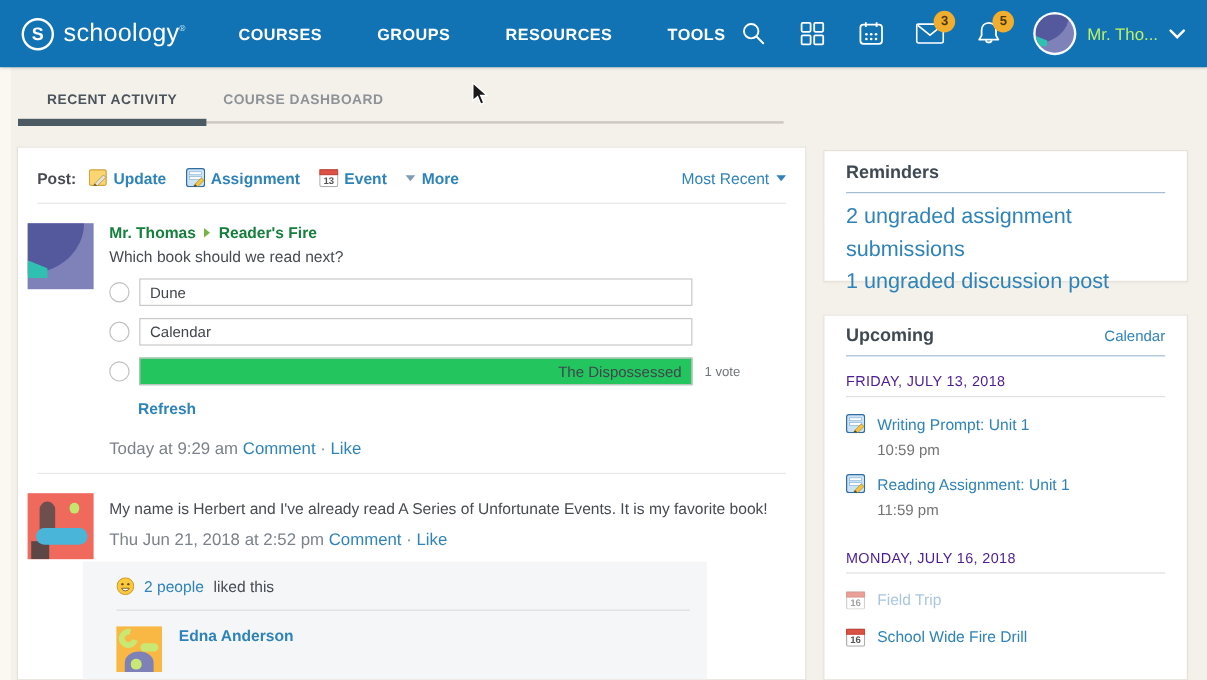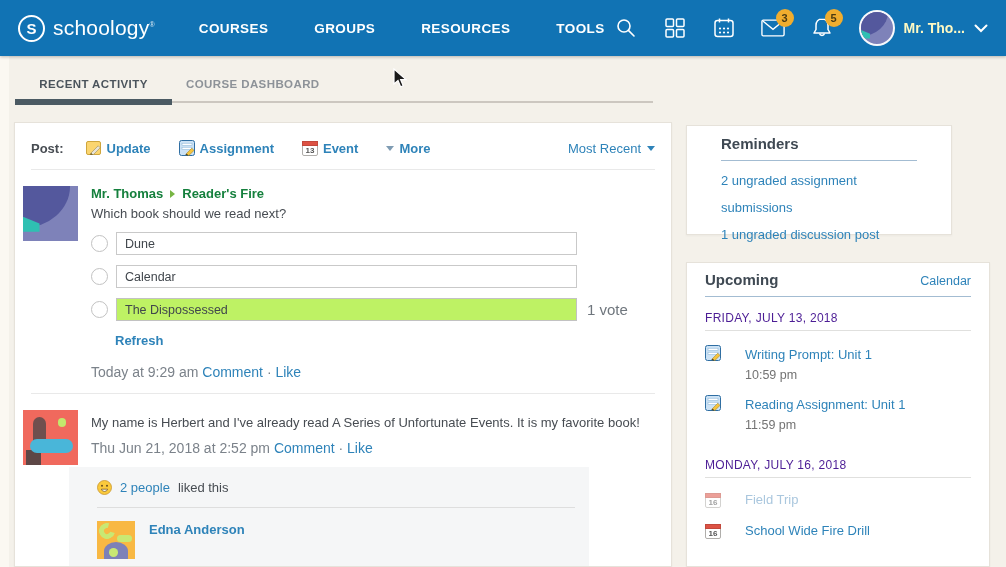--- a/index.html
+++ b/index.html
@@ -17,21 +17,21 @@
   .logo-mark{color:#fff;font-size:7px;vertical-align:super;opacity:.85;}
   .nav-menu{display:flex;gap:46px;margin-left:44px;}
   .nav-item{color:#fff;font-size:13.5px;font-weight:bold;letter-spacing:.4px;cursor:pointer;}
   .nav-right{margin-left:auto;display:flex;align-items:center;gap:25px;}
   .nav-ic{position:relative;width:24px;height:24px;display:flex;align-items:center;justify-content:center;cursor:pointer;}
   .badge{position:absolute;top:-7px;right:-9px;min-width:18px;height:18px;border-radius:50%;
          background:#f0ad2e;color:#4a3a12;font-size:11px;font-weight:bold;line-height:18px;text-align:center;}
   .nav-user{display:flex;align-items:center;gap:9px;cursor:pointer;}
   .nav-avatar{width:32px;height:32px;border-radius:50%;border:2px solid rgba(255,255,255,.95);
               overflow:hidden;position:relative;background:#7e82b9;}
-  .nav-user-name{color:#fef9c3;font-size:14px;font-weight:bold;}
+  .nav-user-name{color:#bef264;font-size:14px;font-weight:normal;}
 
   
   .avatar{position:relative;overflow:hidden;}
   .av-thomas{background:#7e82b9;}
   .av-thomas .q{position:absolute;left:0;top:0;width:86%;height:76%;background:#54589d;border-bottom-right-radius:100% 100%;}
   .av-thomas .t{position:absolute;left:0;top:56%;width:30%;height:27%;background:#2fc0b2;
                 clip-path:polygon(0 0,100% 45%,100% 100%,0 100%);}
   .av-herbert{background:#f0695d;}
   .av-herbert .h1{position:absolute;left:18%;top:12%;width:24%;height:52%;background:#6f4f4e;border-radius:10px 10px 0 0;}
   .av-herbert .h2{position:absolute;left:63%;top:15%;width:15%;height:15%;background:#c3e76d;border-radius:50%;}
@@ -55,70 +55,70 @@
   .tab-line .active-seg{position:absolute;left:0;top:0;width:157px;height:6px;background:#4b5a63;}
 
   .left-gutter{position:absolute;left:0;top:56px;width:9px;height:511px;background:#fbf8f2;}
 
   
   .card{position:absolute;background:#fff;border:1px solid #e6e2da;box-sizing:border-box;
         box-shadow:0 1px 2px rgba(0,0,0,.04);}
 
   
   .feed{left:14px;top:122px;width:658px;height:445px;overflow:hidden;}
-  .postbar{display:flex;align-items:center;padding:17px 16px 13px 16px;font-size:13px;gap:12px;}
+  .postbar{display:flex;align-items:center;padding:17px 16px 13px 16px;font-size:13px;}
   .postbar .plabel{font-weight:bold;color:#474c52;margin-right:10px;}
   .paction{display:flex;align-items:center;gap:5px;margin-right:16px;color:#2e83b9;font-weight:bold;cursor:pointer;}
   .caret{width:0;height:0;border-left:4px solid transparent;border-right:4px solid transparent;
          border-top:5px solid #7f9cb3;display:inline-block;}
   .caret.blue{border-top-color:#2e83b9;}
   .sort{margin-left:auto;color:#2e83b9;font-size:13px;display:flex;align-items:center;gap:6px;cursor:pointer;}
   .hdiv{border-top:1px solid #e9e9e9;margin:0 16px;}
 
   .post{position:relative;padding:16px 16px 0 76px;}
   .post .avatar{position:absolute;left:8px;top:16px;width:55px;height:55px;}
   .post-head{font-size:13px;font-weight:bold;display:flex;align-items:center;gap:7px;}
   .post-head a{color:#15803d;text-decoration:none;cursor:pointer;}
   .tri{width:0;height:0;border-top:4px solid transparent;border-bottom:4px solid transparent;
        border-left:5px solid #77b543;display:inline-block;}
   .post-text{font-size:13px;color:#474c52;margin-top:4px;line-height:17px;}
   .poll-row{display:flex;align-items:center;margin-top:10px;}
   .poll-radio{width:15px;height:15px;border:1px solid #c2c2c2;border-radius:50%;background:#fff;
               margin-right:8px;flex:none;cursor:pointer;}
   .poll-box{width:461px;height:23px;border:1px solid #c9c9c9;background:#fff;font-size:12.5px;
             color:#40464c;line-height:23px;padding:0 8px;box-sizing:border-box;cursor:pointer;}
-  .poll-box.filled{background:#bef264;border-color:#c2c2c2;}
-  .poll-votes{font-size:15px;color:#6f767d;margin-left:10px;}
+  .poll-box.filled{background:#22c55e;border-color:#c2c2c2;text-align:right;}
+  .poll-votes{font-size:11px;color:#6f767d;margin-left:10px;}
   .link{color:#2e83b9;text-decoration:none;cursor:pointer;}
   .refresh{display:inline-block;font-size:13px;font-weight:bold;margin:12px 0 0 24px;}
   .meta{font-size:14px;color:#7b828a;margin-top:15px;}
   .meta .link{font-weight:normal;}
   .post-divider{border-top:1px solid #e9e9e9;margin:13px 16px 0 16px;}
 
   .comment-wrap{margin:11px 0 0 54px;width:520px;background:#f5f6f7;padding:13px 14px 24px 28px;box-sizing:border-box;}
   .liked-row{display:flex;align-items:center;gap:8px;font-size:13px;color:#474c52;}
   .liked-row .link{font-weight:normal;}
   .cdiv{border-top:1px solid #dedede;margin:12px 0;}
   .comment{position:relative;padding-left:52px;min-height:40px;}
   .comment .avatar{position:absolute;left:0;top:1px;width:38px;height:38px;}
   .c-name{font-size:13px;font-weight:bold;}
   .c-body{font-size:13px;color:#474c52;margin-top:2px;}
 
   
-  .reminders{left:686px;top:125px;width:266px;height:110px;padding:9px 34px;}
+  .reminders{left:686px;top:125px;width:304px;height:110px;padding:9px 18px;}
   .upcoming{left:686px;top:262px;width:304px;height:305px;padding:8px 18px;overflow:hidden;}
   .card-title-row{display:flex;justify-content:space-between;align-items:baseline;}
   .card-title{font-size:15px;font-weight:bold;color:#3f4953;}
   .card-hdiv{border-top:1px solid #a3bcd2;margin-top:8px;}
-  .rem-link{display:block;font-size:13px;line-height:27px;margin-top:6px;}
+  .rem-link{display:block;font-size:18px;line-height:27px;margin-top:6px;}
   .cal-link{font-size:12.5px;}
   .day-label{font-size:12px;color:#4c1d95;letter-spacing:.3px;margin-top:14px;}
   .day-label.later{margin-top:26px;}
   .day-div{border-top:1px solid #e0e0de;margin:5px 0 14px 0;}
-  .event{display:flex;gap:24px;margin-bottom:13px;}
+  .event{display:flex;gap:10px;margin-bottom:13px;}
   .event .etitle{font-size:13px;}
   .event .etime{font-size:12.5px;color:#737373;margin-top:5px;}
   .event.simple{margin-bottom:15px;}
   .muted{color:#aac7de !important;}
   .muted-ic{opacity:.55;}
   .icon16{width:16px;height:16px;flex:none;}
 
   .cursor{position:absolute;left:393px;top:68px;z-index:50;}
 </style>
 </head>

